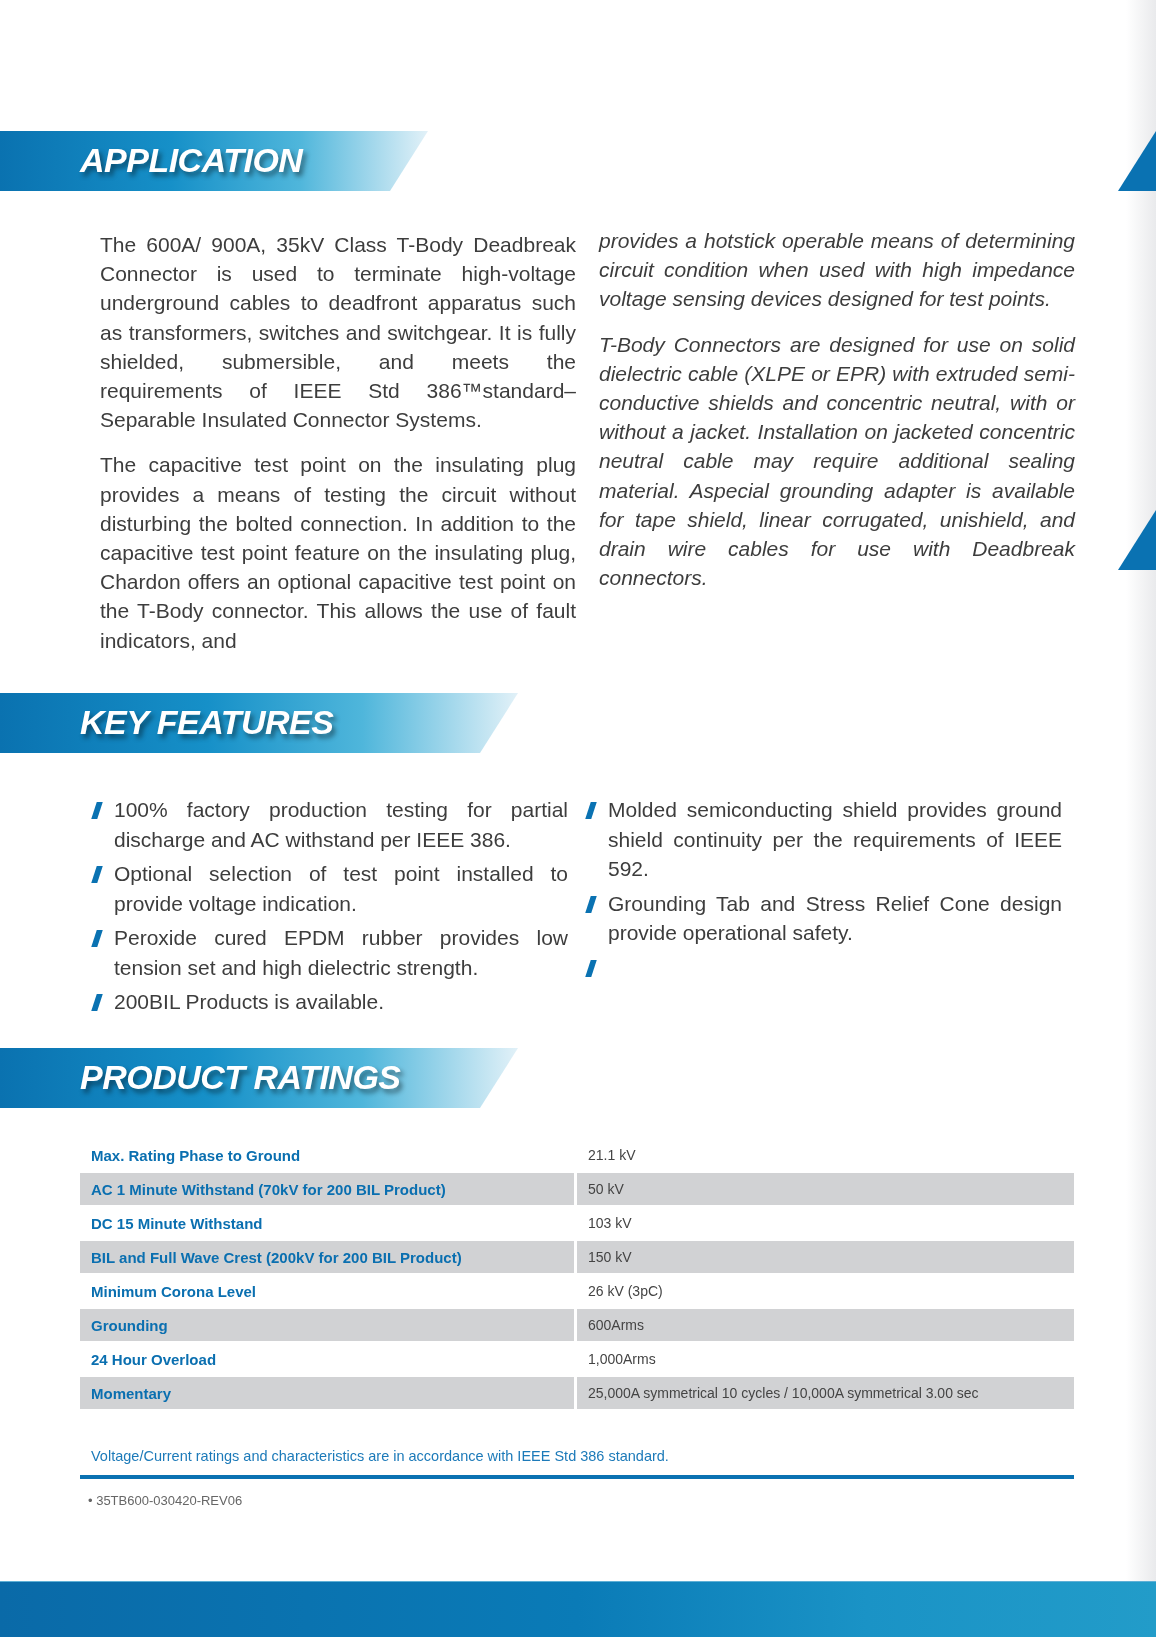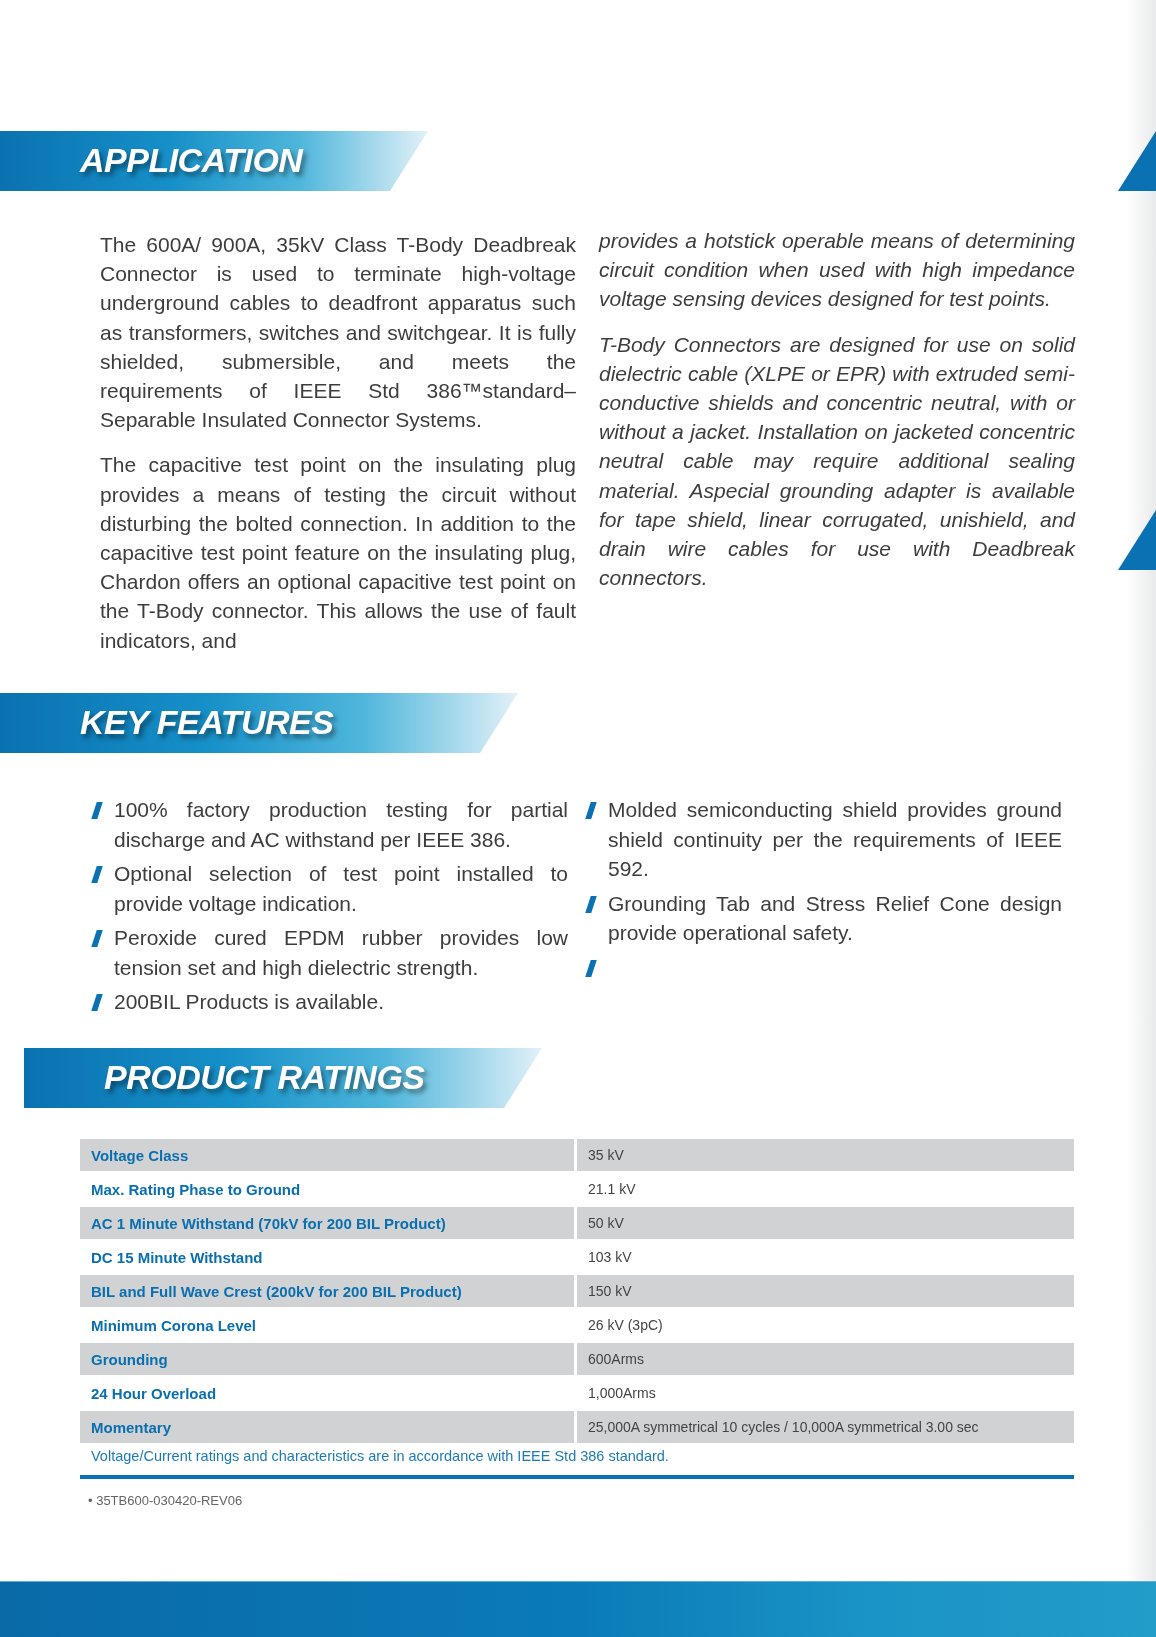--- a/index.html
+++ b/index.html
@@ -11,21 +11,21 @@
          clip-path:polygon(100% 0, 100% 100%, 0 100%); }
   .tri.t1 { top:131px; }
   .tri.t2 { top:510px; }
   .banner { position:absolute; left:0; height:60px;
             background:linear-gradient(to right, #0a72b0 0%, #1690c8 40%, #4fb6db 70%, #e2f1f8 100%);
             clip-path:polygon(0 0, 100% 0, calc(100% - 38px) 100%, 0 100%); }
   .banner .title { position:absolute; left:80px; top:10px; font-size:34px; font-weight:bold; font-style:italic;
                    color:#ffffff; letter-spacing:-0.5px; text-shadow:3px 4px 5px rgba(0,0,0,0.45); }
   .b-app { top:131px; width:428px; }
   .b-key { top:693px; width:518px; }
-  .b-rat { top:1048px; width:518px;margin-left:24px; }
+  .b-rat { top:1048px; width:518px; }
   .col { position:absolute; width:476px; font-size:21px; line-height:29.2px; color:#3d3d3d; text-align:justify; }
   .col p { margin:0 0 16px 0; }
   .c1 { left:80px; top:230px;margin-left:20px; }
   .c2 { left:599px; top:226px;font-style:italic; }
   .feat { position:absolute; width:476px; margin:12px; padding:0; list-style:none; font-size:21px; line-height:29.5px; color:#3d3d3d; }
   .feat li { position:relative; padding-left:22px; margin-bottom:5px; text-align:justify; }
   .feat .mark { position:absolute; left:2px; top:7px; width:6px; height:17px; background:#0a72b2; transform:skewX(-18deg); }
   .f1 { left:80px; top:783px; }
   .f2 { left:574px; top:783px; }
   .ratings { position:absolute; left:80px; top:1139px; width:994px; border-collapse:collapse; }
@@ -72,24 +72,20 @@
   <li><span class="mark"></span><span>Molded semiconducting shield provides ground shield continuity per the requirements of IEEE 592.</span></li>
   <li><span class="mark"></span><span>Grounding Tab and Stress Relief Cone design provide operational safety.</span></li>
   <li><span class="mark"></span></li>
 </ul>
 
 <div class="banner b-rat">
   <span class="title">PRODUCT RATINGS</span>
 </div>
 <table class="ratings">
   <tbody>
-      <tr class="shade">
-        <td class="label">Voltage Class</td>
-        <td class="value">35 kV</td>
-      </tr>
   <tr>
         <td class="label">Max. Rating Phase to Ground</td>
         <td class="value">21.1 kV</td>
       </tr>
   <tr class="shade">
         <td class="label">AC 1 Minute Withstand (70kV for 200 BIL Product)</td>
         <td class="value">50 kV</td>
       </tr>
   <tr>
         <td class="label">DC 15 Minute Withstand</td>

